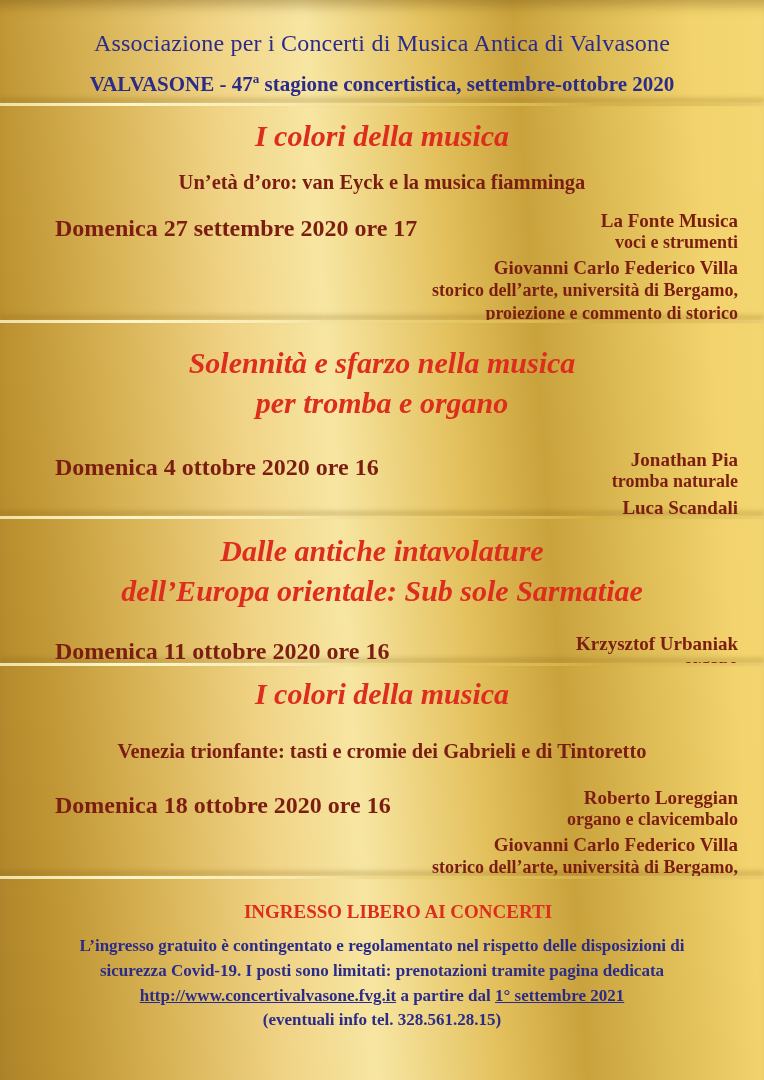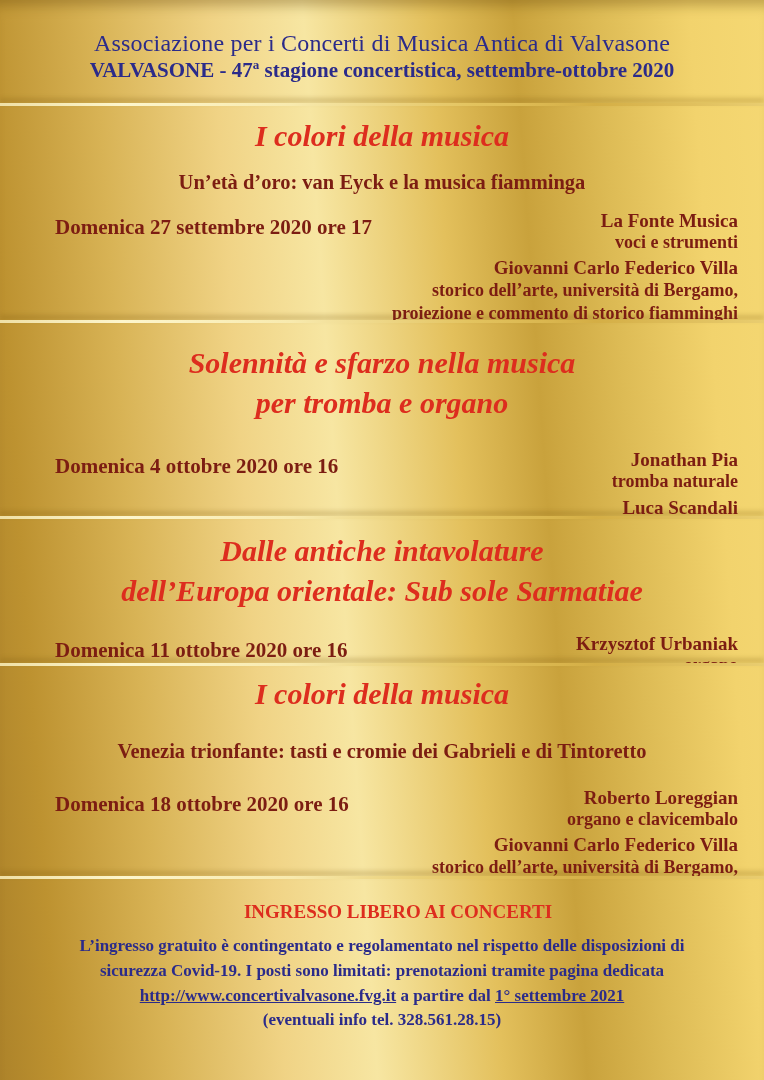--- a/index.html
+++ b/index.html
@@ -27,21 +27,21 @@
   .divider {
     height: 3px;
     width: 100%;
     background: linear-gradient(90deg, #efe0a6 0%, #fdf6cd 16%, #f8eaae 38%, #e3c35e 62%, #d4ae45 78%, #e9cd70 100%);
     box-shadow: 0 -4px 5px rgba(120, 88, 16, 0.40);
   }
   section { box-sizing: border-box; overflow: hidden; }
 
   .s-header { height: 103px; padding-top: 30px; text-align: center; font-family: Liberation Serif, serif; }
   .hdr-line1 { font-size: 24px; color: var(--navy); letter-spacing: 0.2px; }
-  .hdr-line2 { font-size: 21px; font-weight: bold; color: var(--navy); margin-top: 0; }
+  .hdr-line2 { font-size: 21px; font-weight: bold; color: var(--navy); margin-top: 14px; }
   .hdr-line2 sup { font-size: 62%; }
 
   .s1 { height: 214px; }
   .s2 { height: 193px; }
   .s3 { height: 144px; }
   .s4 { height: 210px; }
 
   .title {
     margin: 0;
     text-align: center;
@@ -57,21 +57,21 @@
     font-weight: bold;
     color: var(--maroon);
   }
   .row {
     display: flex;
     justify-content: space-between;
     align-items: flex-start;
     padding: 0 26px 0 55px;
   }
   .date {
-    font-size: 21px;
+    font-size: 24px;
     font-weight: bold;
     color: var(--maroon);
     margin-top: 5px;
     white-space: nowrap;
     text-align: right;
   }
   .performers { text-align: right; }
   .pname {
     font-size: 19px;
     font-weight: bold;

